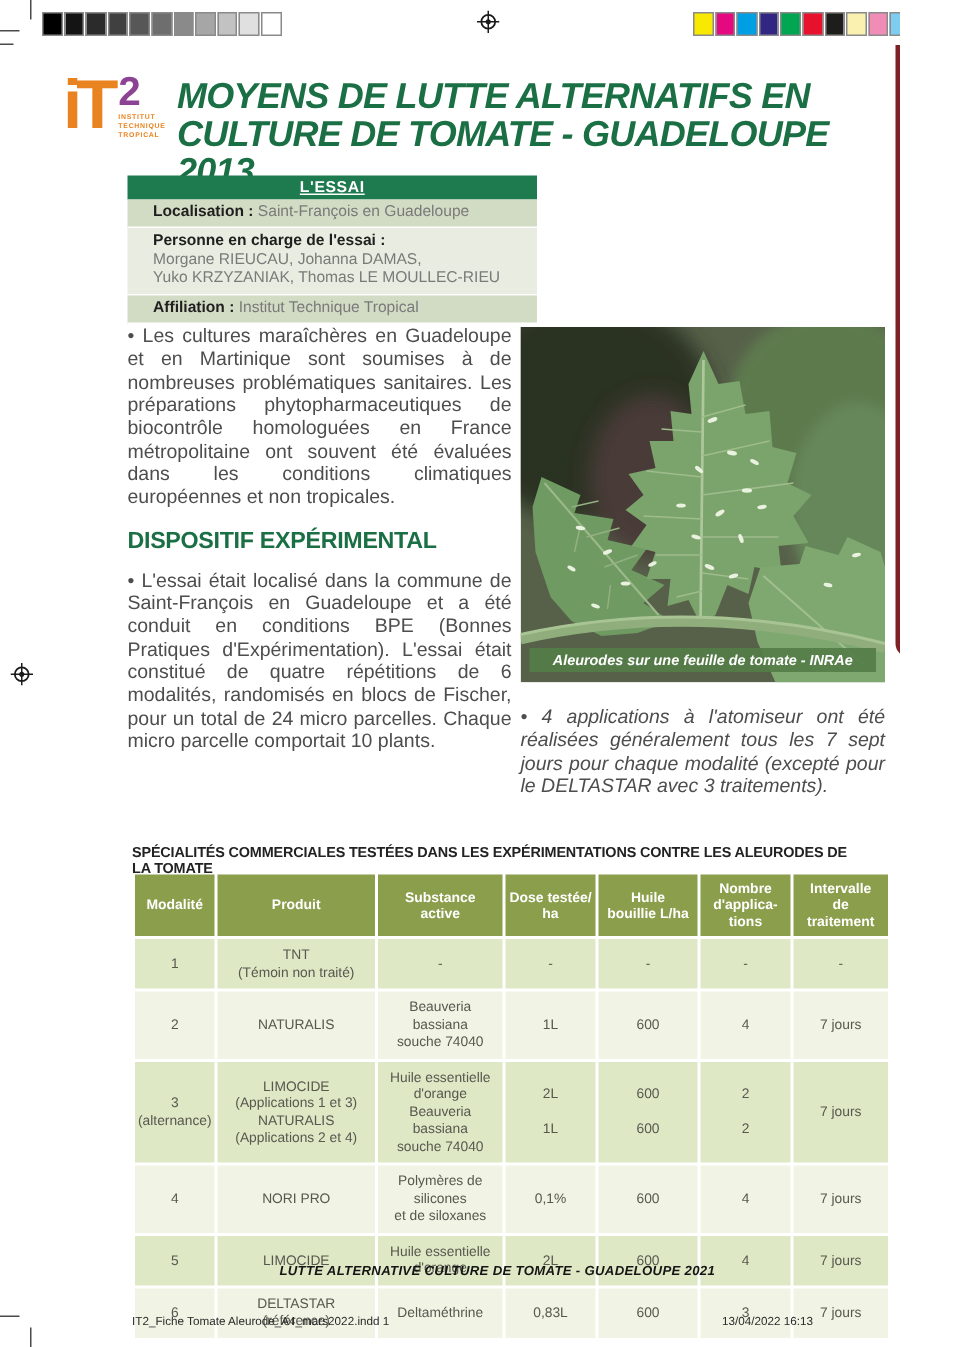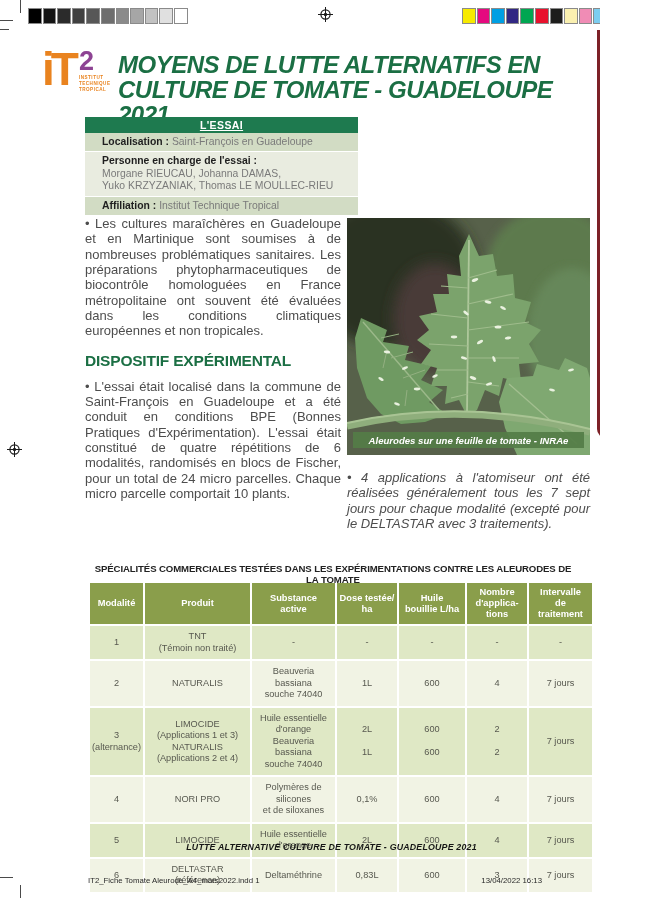--- a/index.html
+++ b/index.html
@@ -54,21 +54,21 @@
   .col-right p.body{margin-top:15px;}
 
   
   .photo{position:relative;width:243px;height:237px;overflow:hidden;}
   .photo svg{display:block;}
   .photo-caption{position:absolute;left:6px;right:6px;bottom:7px;height:16px;
                  background:rgba(84,125,70,0.92);color:#fff;font-size:9.6px;font-weight:bold;
                  display:flex;align-items:center;justify-content:center;}
 
   
-  .table-title{position:absolute;left:88px;top:563px;width:490px;text-align:center;
+  .table-title{position:absolute;left:88px;top:563px;width:490px;
                font-size:9.6px;font-weight:bold;color:#222;letter-spacing:-0.1px;}
   table.spec{position:absolute;left:88px;top:581px;width:490px;border-collapse:separate;
              border-spacing:2px;table-layout:fixed;}
   table.spec th{background:#8a9e4b;color:#fff;font-size:9.3px;font-weight:bold;
                 text-align:center;vertical-align:middle;padding:4px 1px;line-height:1.2;
                 white-space:pre-line;}
   table.spec td{font-size:9.2px;color:#57584f;text-align:center;vertical-align:middle;
                 padding:5px 2px;line-height:1.25;white-space:pre-line;}
   tr.odd td{background:#dfe8c5;}
   tr.even td{background:#f1f3e4;}
@@ -164,21 +164,21 @@
       <span class="logo-words">
         <span>INSTITUT</span>
         <span>TECHNIQUE</span>
         <span>TROPICAL</span>
       </span>
     </span>
   </div>
 
   <div class="title">
     <span style="display:block;">MOYENS DE LUTTE ALTERNATIFS EN</span>
-    <span style="display:block;">CULTURE DE TOMATE - GUADELOUPE 2021</span>
+    <span style="display:block;">CULTURE DE TOMATE - GUADELOUPE 2013</span>
   </div>
 
   <div class="essai">
     <div class="essai-header">L'ESSAI</div>
     <div class="essai-row sage">
       <span class="lbl">Localisation :</span>
       <span class="val">Saint-François en Guadeloupe</span>
     </div>
     <div class="essai-row lite stack">
       <span class="lbl">Personne en charge de l'essai :</span>

